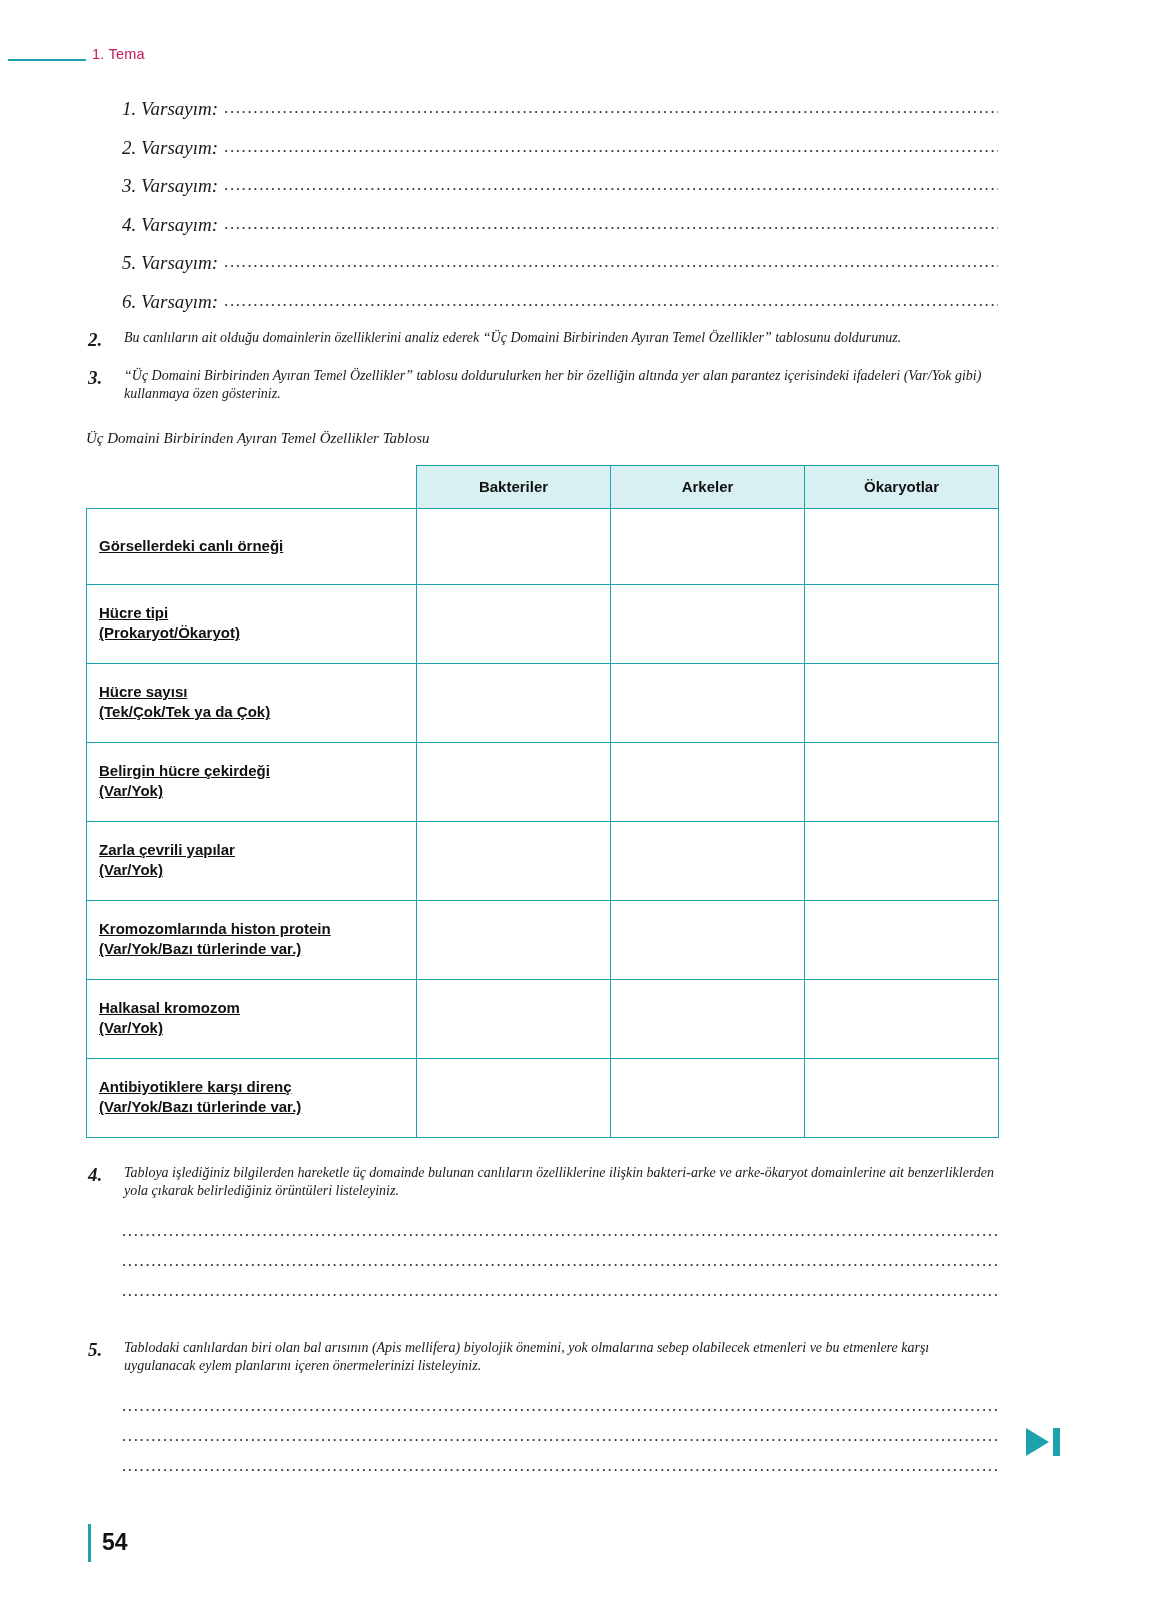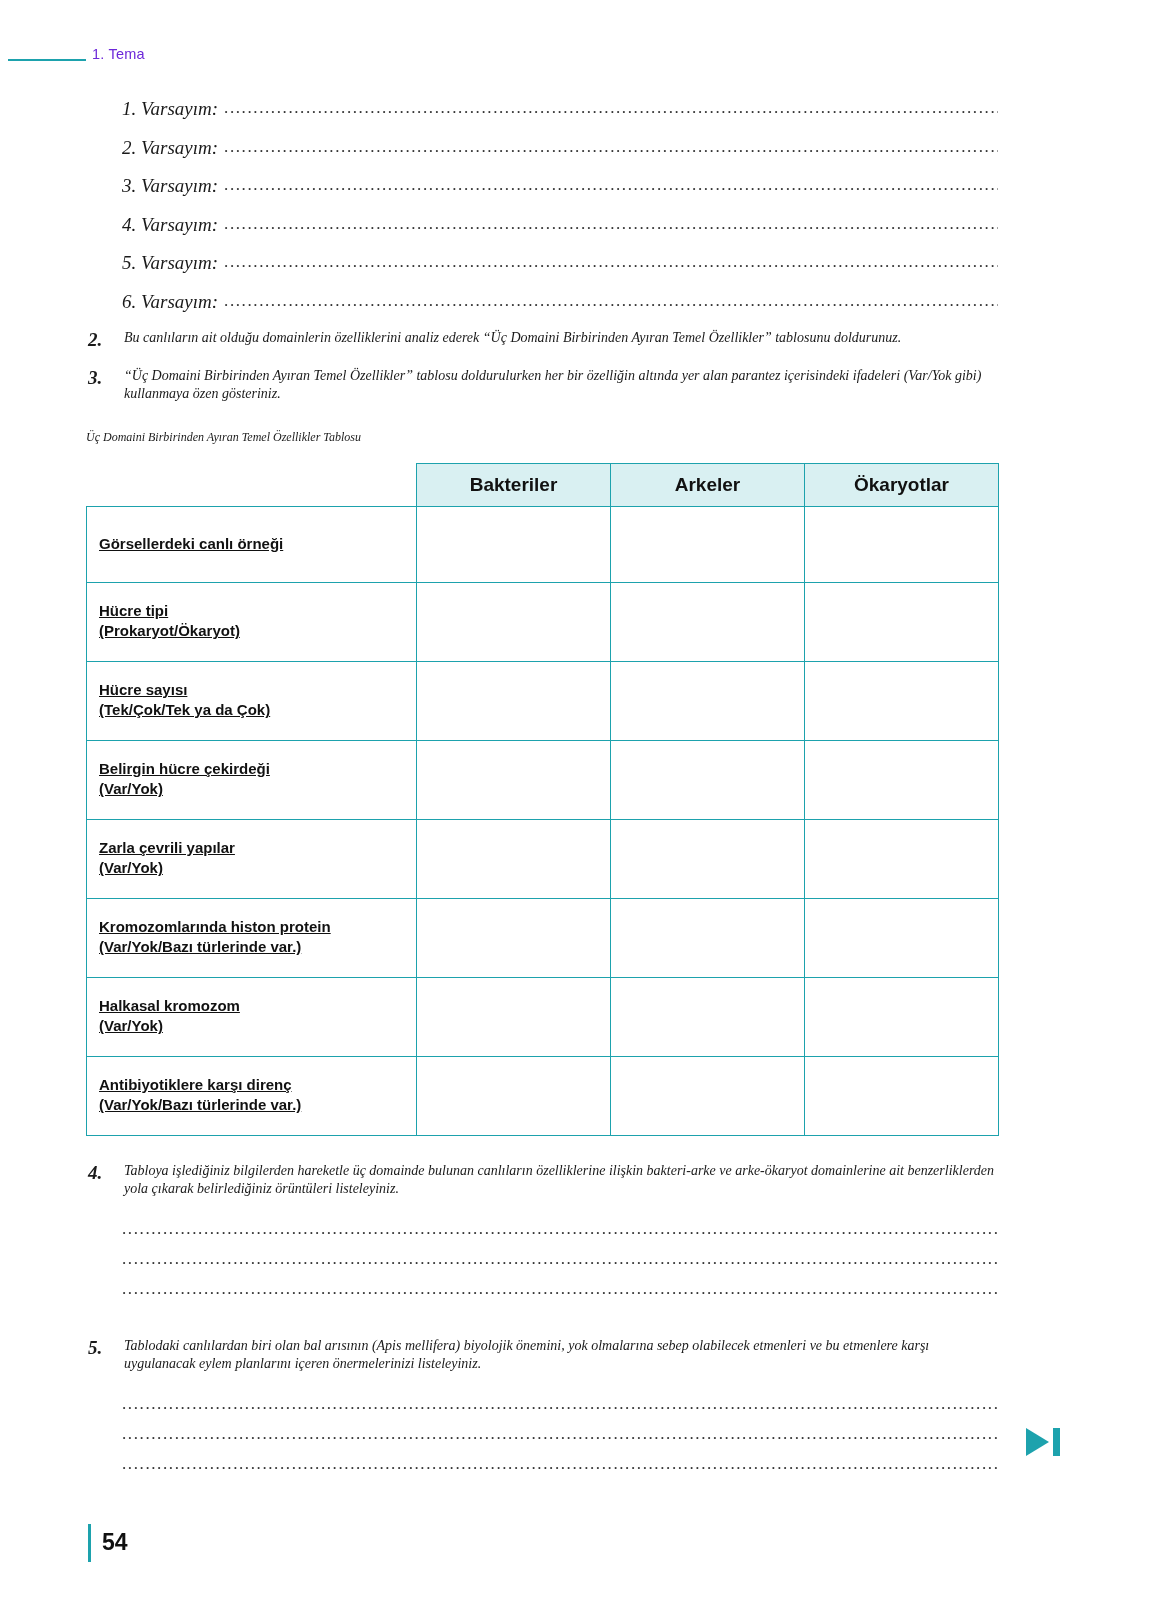--- a/index.html
+++ b/index.html
@@ -30,21 +30,21 @@
     width: 78px;
     height: 2px;
     background: #1da2ad;
   }
   .header-label {
     position: absolute;
     left: 92px;
     top: 4px;
     font-family: "Liberation Sans", sans-serif;
     font-size: 14.5px;
-    color: #6d28d9;
+    color: #be185d;
     letter-spacing: .2px;
   }
 
   
   .content {
     position: absolute;
     left: 86px;
     top: 98px;
     width: 912px;
   }
@@ -96,21 +96,21 @@
   }
   .num-item .body {
     flex: 1 1 auto;
     font-style: italic;
     font-size: 14px;
     line-height: 1.32;
   }
 
   .table-caption {
     font-style: italic;
-    font-size: 12px;
+    font-size: 15px;
     margin: 26px 0 18px 0;
   }
 
   
   table.domain-table {
     border-collapse: collapse;
     width: 912px;
     table-layout: fixed;
     font-family: "Liberation Sans", sans-serif;
   }
@@ -119,21 +119,21 @@
   table.domain-table col.c2 { width: 194px; }
   table.domain-table col.c3 { width: 194px; }
 
   table.domain-table th,
   table.domain-table td {
     border: 1px solid #1da2ad;
     padding: 0;
   }
   table.domain-table thead th {
     background: #d9f0f2;
-    font-size: 19px;
+    font-size: 15px;
     font-weight: bold;
     text-align: center;
     height: 42px;
     color: #111;
   }
   table.domain-table thead th.blank-corner {
     background: transparent;
     border: none;
   }
   table.domain-table tbody td.rowhead {

